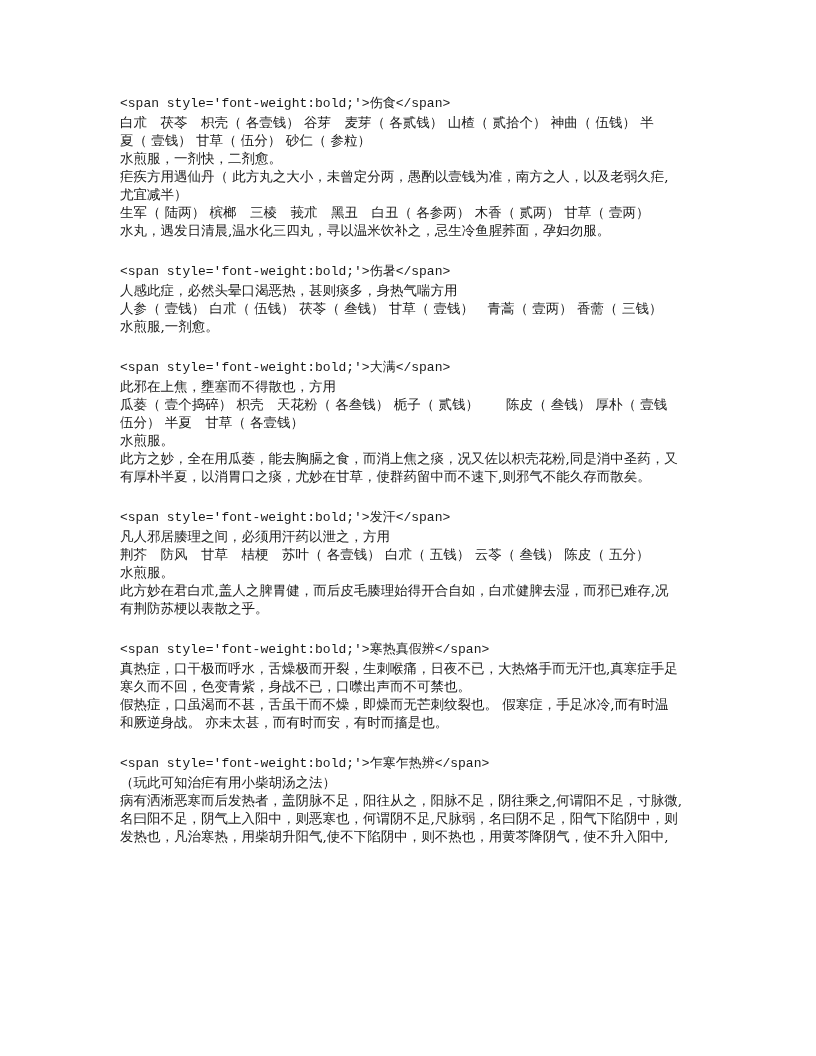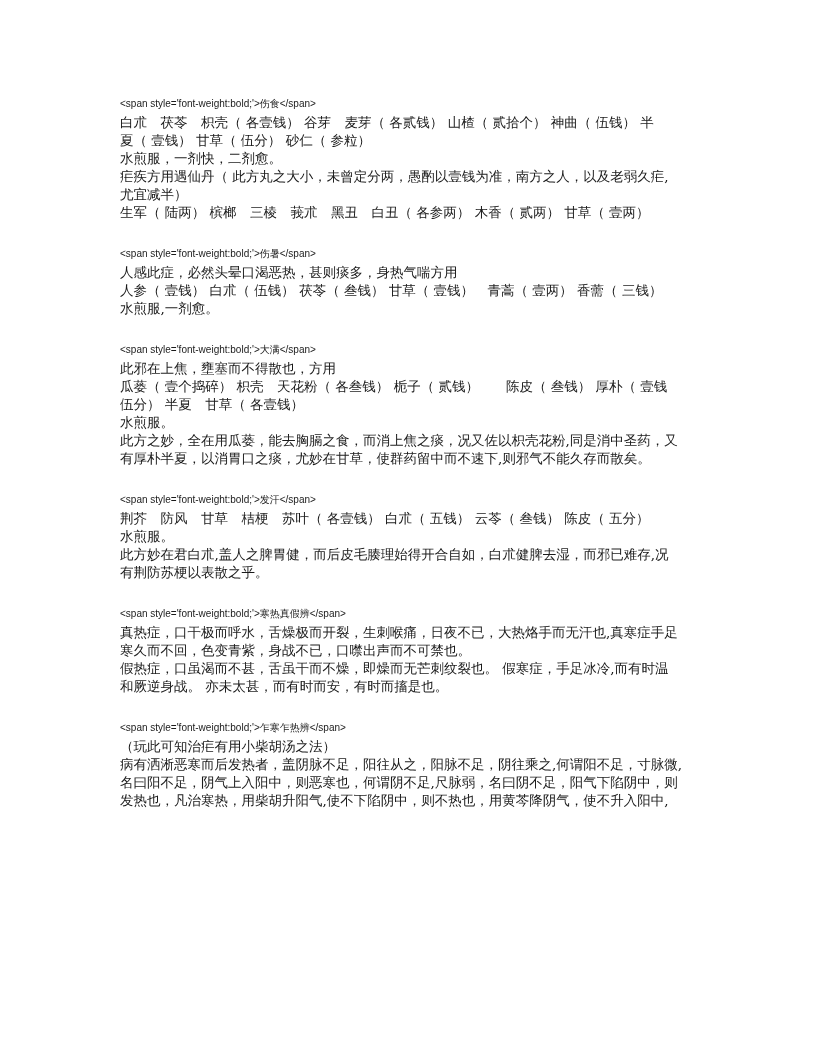--- a/index.html
+++ b/index.html
@@ -5,35 +5,36 @@
   html, body { margin: 0; padding: 0; background: #ffffff; }
   body { width: 816px; height: 1056px; position: relative; overflow: hidden; }
   .page {
     position: absolute; left: 120px; top: 95px; width: 590px;
     font-family: "DejaVu Serif", "Liberation Serif", serif;
     font-size: 13.5px; line-height: 18px; color: #1a1a1a;
   }
   .section { margin: 0; }
   .section + .section { margin-top: 24px; }
   .line { white-space: pre; display: block; height: 18px; }
-  .line.code { font-family: Liberation Sans, sans-serif; font-size: 10px; }
+  .line.code { font-family: Liberation Mono, monospace; font-size: 13px; }
 </style>
 </head>
 <body>
 
 <div class="page">
 
   <div class="section">
     <span class="line code">&lt;span style='font-weight:bold;'&gt;伤食&lt;/span&gt;</span>
     <span class="line">白朮　茯苓　枳壳（ 各壹钱） 谷芽　麦芽（ 各贰钱） 山楂（ 贰拾个） 神曲（ 伍钱） 半</span>
     <span class="line">夏（ 壹钱） 甘草（ 伍分） 砂仁（ 参粒）</span>
     <span class="line">水煎服，一剂快，二剂愈。</span>
     <span class="line">疟疾方用遇仙丹（ 此方丸之大小，未曾定分两，愚酌以壹钱为准，南方之人，以及老弱久疟,</span>
     <span class="line">尤宜减半）</span>
     <span class="line">生军（ 陆两） 槟榔　三棱　莪朮　黑丑　白丑（ 各参两） 木香（ 贰两） 甘草（ 壹两）</span>
+    <span class="line">水丸，遇发日清晨,温水化三四丸，寻以温米饮补之，忌生冷鱼腥荞面，孕妇勿服。</span>
   </div>
 
   <div class="section">
     <span class="line code">&lt;span style='font-weight:bold;'&gt;伤暑&lt;/span&gt;</span>
     <span class="line">人感此症，必然头晕口渴恶热，甚则痰多，身热气喘方用</span>
     <span class="line">人参（ 壹钱） 白朮（ 伍钱） 茯苓（ 叁钱） 甘草（ 壹钱）　青蒿（ 壹两） 香薷（ 三钱）</span>
     <span class="line">水煎服,一剂愈。</span>
   </div>
 
   <div class="section">
@@ -41,20 +42,21 @@
     <span class="line">此邪在上焦，壅塞而不得散也，方用</span>
     <span class="line">瓜蒌（ 壹个捣碎） 枳壳　天花粉（ 各叁钱） 栀子（ 贰钱）　　陈皮（ 叁钱） 厚朴（ 壹钱</span>
     <span class="line">伍分） 半夏　甘草（ 各壹钱）</span>
     <span class="line">水煎服。</span>
     <span class="line">此方之妙，全在用瓜蒌，能去胸膈之食，而消上焦之痰，况又佐以枳壳花粉,同是消中圣药，又</span>
     <span class="line">有厚朴半夏，以消胃口之痰，尤妙在甘草，使群药留中而不速下,则邪气不能久存而散矣。</span>
   </div>
 
   <div class="section">
     <span class="line code">&lt;span style='font-weight:bold;'&gt;发汗&lt;/span&gt;</span>
+    <span class="line">凡人邪居腠理之间，必须用汗药以泄之，方用</span>
     <span class="line">荆芥　防风　甘草　桔梗　苏叶（ 各壹钱） 白朮（ 五钱） 云苓（ 叁钱） 陈皮（ 五分）</span>
     <span class="line">水煎服。</span>
     <span class="line">此方妙在君白朮,盖人之脾胃健，而后皮毛腠理始得开合自如，白朮健脾去湿，而邪已难存,况</span>
     <span class="line">有荆防苏梗以表散之乎。</span>
   </div>
 
   <div class="section">
     <span class="line code">&lt;span style='font-weight:bold;'&gt;寒热真假辨&lt;/span&gt;</span>
     <span class="line">真热症，口干极而呼水，舌燥极而开裂，生刺喉痛，日夜不已，大热烙手而无汗也,真寒症手足</span>
     <span class="line">寒久而不回，色变青紫，身战不已，口噤出声而不可禁也。</span>

